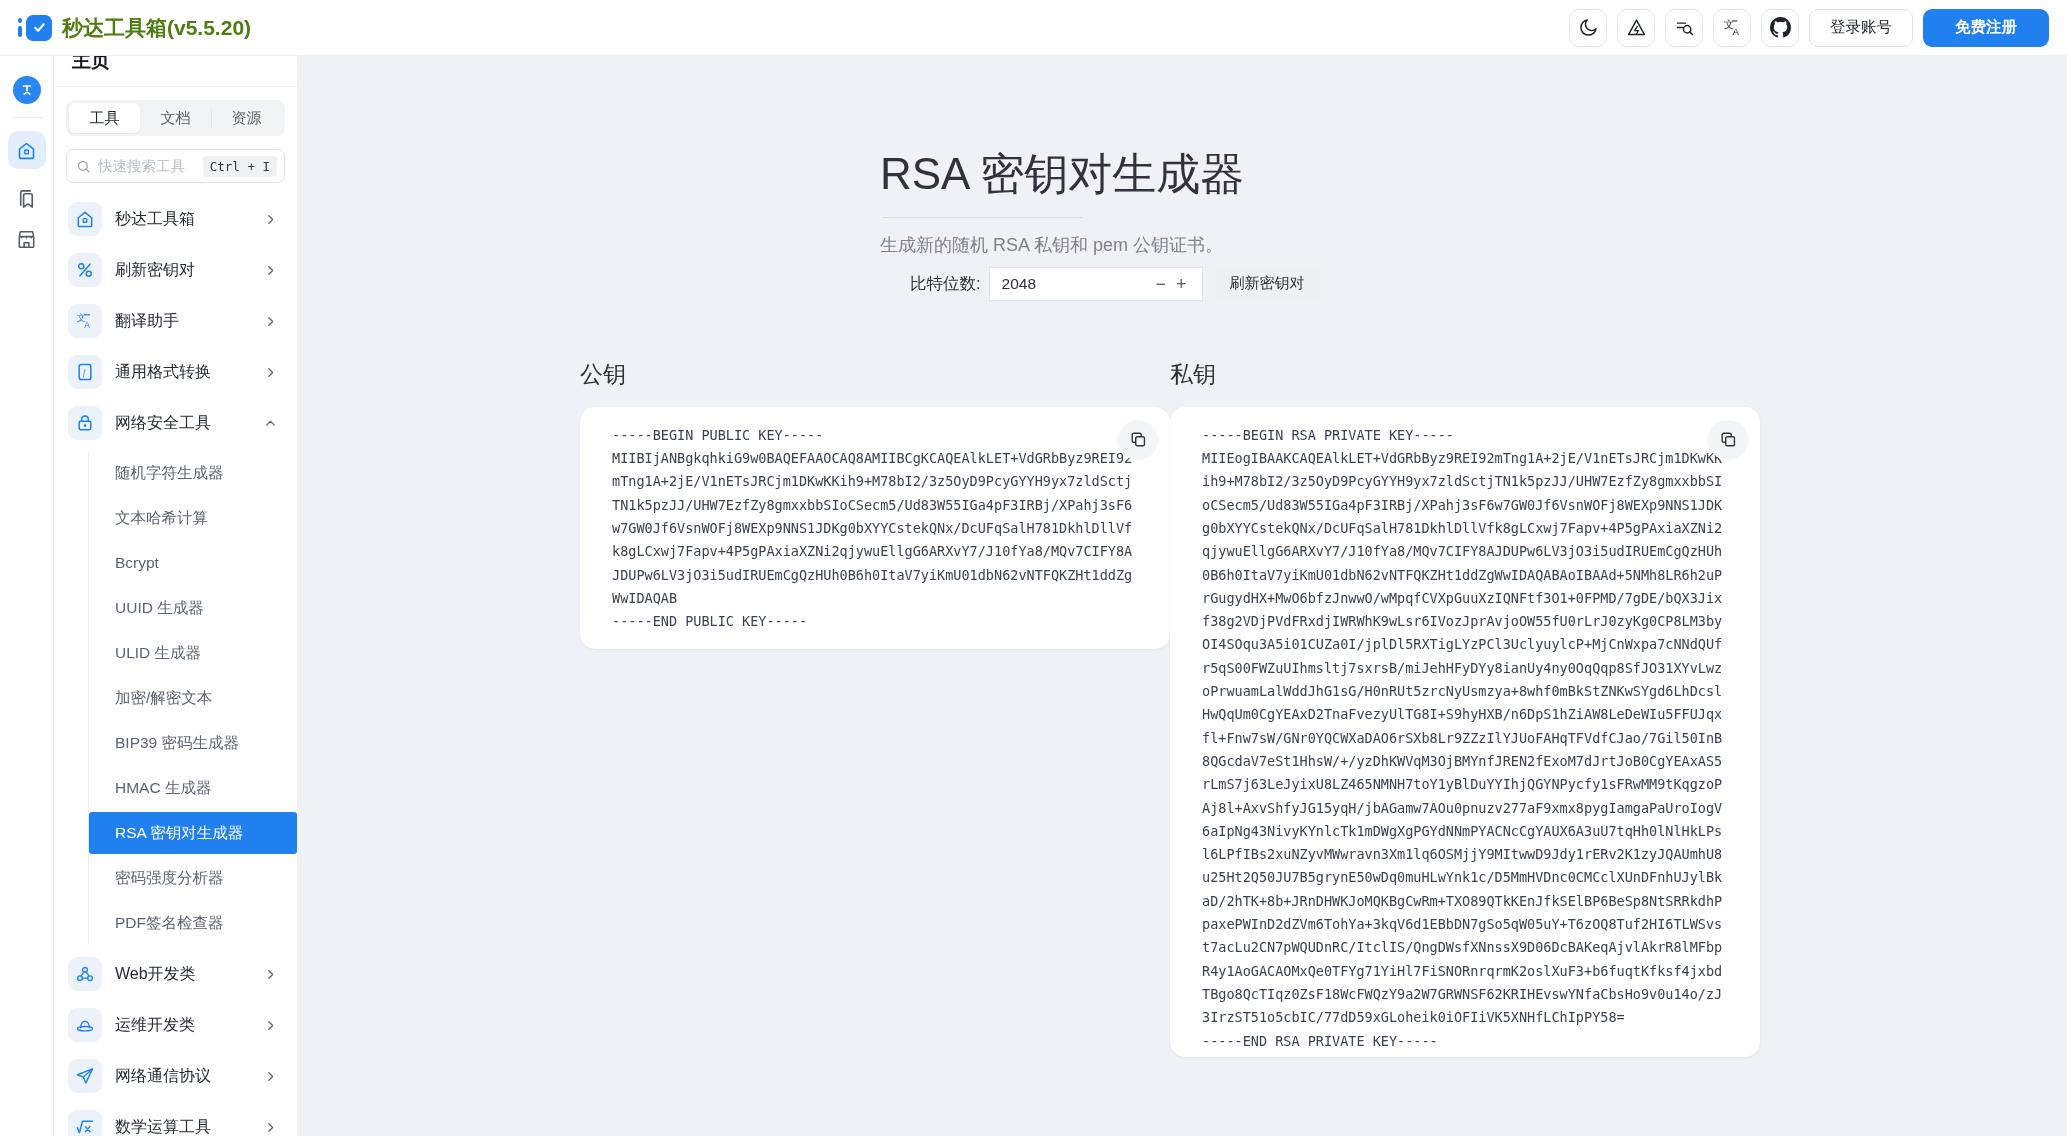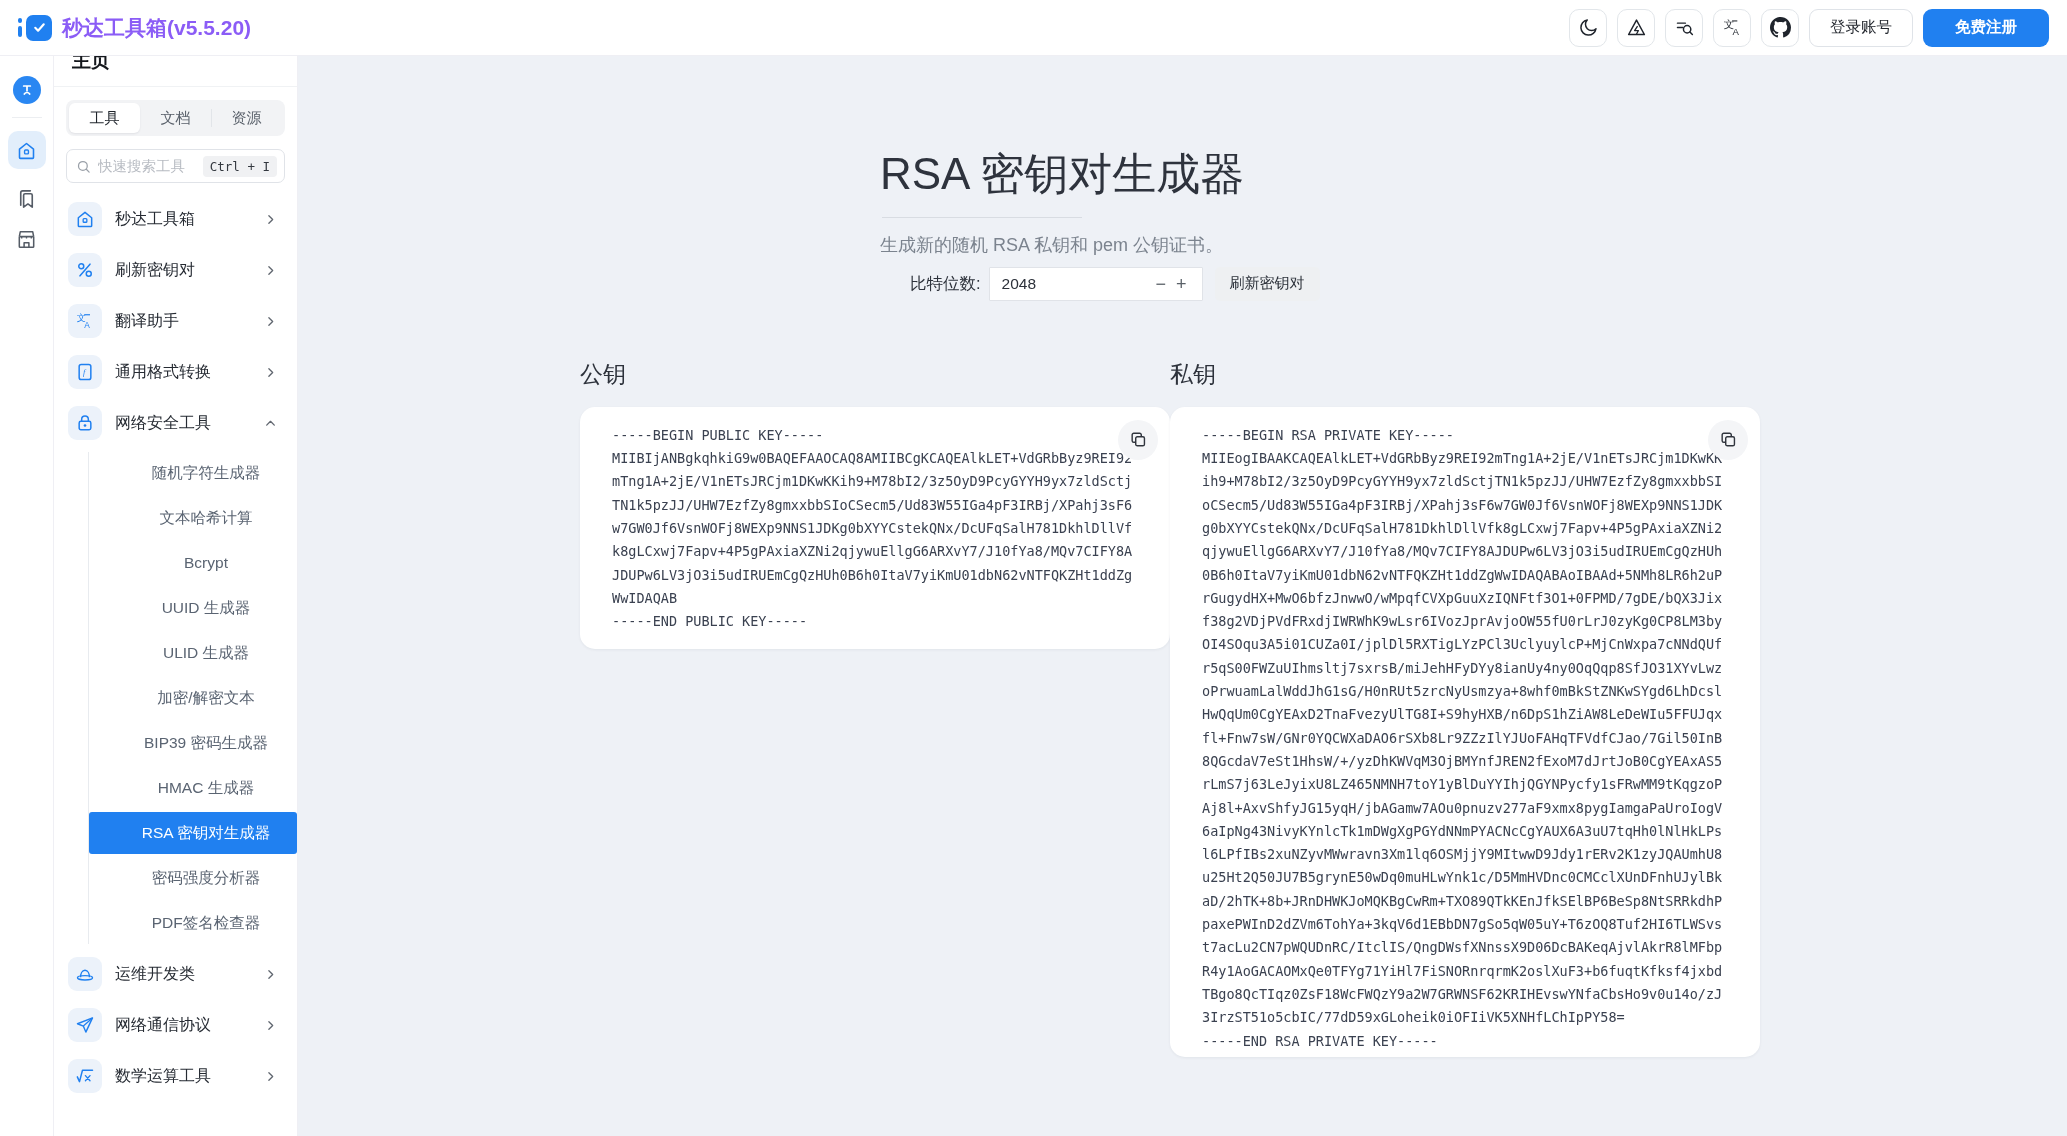--- a/index.html
+++ b/index.html
@@ -8,21 +8,21 @@
 
   
   .topbar { height:56px; background:#fff; border-bottom:1px solid #efeff4;
     display:flex; align-items:center; padding:0 18px; }
   .logo { display:flex; align-items:center; gap:4px; }
   .logo-dashes { display:flex; flex-direction:column; gap:3px; align-items:center; }
   .logo-dashes i { display:block; width:4px; border-radius:2px; background:#2080f0; }
   .logo-dashes i.d1 { height:5px; } .logo-dashes i.d2 { height:11px; }
   .logo-box { width:26px; height:26px; border-radius:7px; background:#2080f0;
     display:grid; place-items:center; }
-  .app-title { margin-left:10px; font-size:21px; font-weight:bold; color:#8b5cf6; }
+  .app-title { margin-left:10px; font-size:21px; font-weight:bold; color:#4d7c0f; }
   .topbar-right { margin-left:auto; display:flex; align-items:center; gap:10px; }
   .icon-btn { width:38px; height:38px; border:1px solid #e2e6ea; border-radius:10px;
     background:#fff; display:grid; place-items:center; cursor:pointer; }
   .icon-btn svg { width:21px; height:21px; }
   .btn-login { height:38px; padding:0 20px; border:1px solid #dfe3e8; border-radius:9px;
     background:#fff; font-size:15.5px; color:#23272e; display:flex; align-items:center; cursor:pointer; }
   .btn-register { height:38px; padding:0 32px; border:none; border-radius:9px;
     background:#2080f0; font-size:15.5px; color:#fff; display:flex; align-items:center;
     font-weight:bold; cursor:pointer; }
 
@@ -66,21 +66,21 @@
     padding:0 8px 0 2px; border-radius:8px; cursor:pointer; }
   .cat-ic { width:34px; height:34px; border-radius:9px; background:#ecf2fa;
     display:grid; place-items:center; flex:none; color:#2080f0; }
   .cat-ic svg { width:20px; height:20px; }
   .cat-label { flex:1; font-size:16px; color:#262b33; }
   .chev svg { width:13px; height:13px; display:block; }
 
   .submenu { margin:2px -12px 8px 22px; border-left:1px solid #e8ebef; }
   .sub-item { height:42px; line-height:42px; margin:3px 0; padding-left:26px;
     font-size:15.5px; color:#5a6472; cursor:pointer; border-radius:3px;
-    white-space:nowrap; overflow:hidden;text-align:center; }
+    white-space:nowrap; overflow:hidden; }
   .sub-item.active { background:#2080f0; color:#fff; }
 
   
   .main { flex:1; background:#eef1f6; overflow:hidden; padding-left:282px; }
   .tool-header { padding-top:92px; margin-left:300px; }
   .tool-header h1 { font-size:44px; line-height:1.2; font-weight:500; color:#2e333d; }
   .title-divider { width:200px; height:1px; background:#d8dce2; margin:16px 0 0 2px; }
   .tool-sub { margin-top:15px; font-size:18px; color:#7b838e; }
 
   .controls { margin:10px 0 0 330px; display:flex; align-items:center; height:34px; }
@@ -299,20 +299,36 @@
         <div class="sub-item">UUID 生成器</div>
         <div class="sub-item">ULID 生成器</div>
         <div class="sub-item">加密/解密文本</div>
         <div class="sub-item">BIP39 密码生成器</div>
         <div class="sub-item">HMAC 生成器</div>
         <div class="sub-item active">RSA 密钥对生成器</div>
         <div class="sub-item">密码强度分析器</div>
         <div class="sub-item">PDF签名检查器</div>
       </div>
 
+      <div class="cat">
+        <span class="cat-ic">
+          <svg viewBox="0 0 24 24">
+              <circle cx="6" cy="17" r="2.8" fill="none" stroke="currentColor" stroke-width="1.7"></circle>
+              <circle cx="18" cy="17" r="2.8" fill="none" stroke="currentColor" stroke-width="1.7"></circle>
+              <circle cx="12" cy="7" r="2.8" fill="none" stroke="currentColor" stroke-width="1.7"></circle>
+              <path d="M10.6 9.4L7.3 14.4M13.4 9.4l3.3 5M8.8 17h6.4" fill="none" stroke="currentColor" stroke-width="1.6" stroke-linecap="round"></path>
+            </svg>
+        </span>
+        <span class="cat-label">Web开发类</span>
+        <span class="chev">
+            <svg viewBox="0 0 24 24">
+              <path d="M9 5l7 7-7 7" fill="none" stroke="#60666f" stroke-width="2.4" stroke-linecap="round" stroke-linejoin="round"></path>
+            </svg>
+          </span>
+      </div>
 
       <div class="cat">
         <span class="cat-ic">
           <svg viewBox="0 0 24 24">
               <ellipse cx="12" cy="16.5" rx="9" ry="2.6" fill="none" stroke="currentColor" stroke-width="1.7"></ellipse>
               <path d="M6.7 16c0-4 1.6-8.5 5.3-8.5s5.3 4.5 5.3 8.5" fill="none" stroke="currentColor" stroke-width="1.7"></path>
             </svg>
         </span>
         <span class="cat-label">运维开发类</span>
         <span class="chev">

